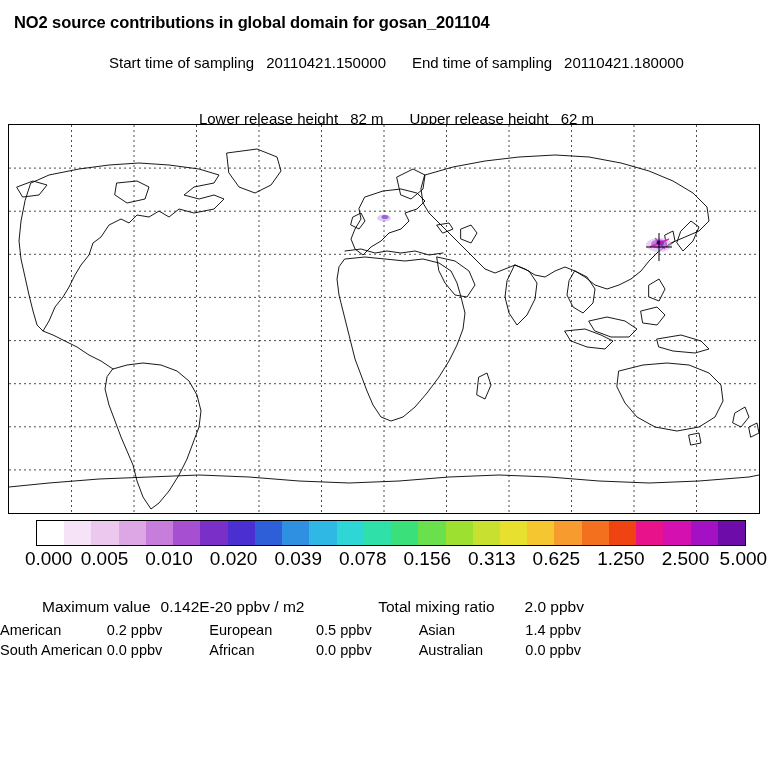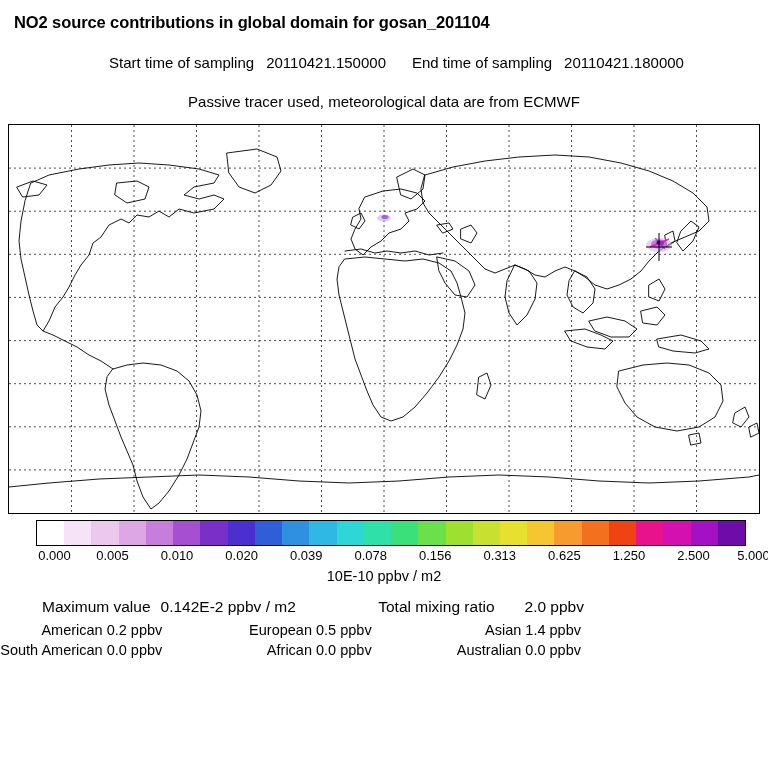--- a/index.html
+++ b/index.html
@@ -82,25 +82,25 @@
     border: 1px solid #000;
     box-sizing: border-box;
   }
   .cbar span {
     flex: 1 1 0;
     height: 100%;
     display: block;
   }
   .cbar-ticks {
     position: absolute;
-    left: 12px;
+    left: 4px;
     top: 540px;
     width: 724px;
     height: 16px;
-    font-size: 13px;
+    font-size: 19px;
   }
   .cbar-ticks span {
     position: absolute;
     transform: translateX(-50%);
     white-space: nowrap;
   }
   .cbar-unit {
     position: absolute;
     top: 560px;
     width: 768px;
@@ -126,35 +126,38 @@
   .foot-row.top {
     font-size: 15.5px;
     margin-bottom: 6px;
   }
   
   .r1-l1 { width: 160px; text-align: right; }
   .r1-v1 { width: 215px; text-align: left; padding-left: 10px; }
   .r1-l2 { width: 140px; text-align: right; }
   .r1-v2 { width: 110px; text-align: left; padding-left: 30px; }
   
-  .c-l { width: 118px; text-align: right; }
+  .c-l { width: 118px; text-align: left; }
   .c-v { width: 118px; text-align: left; padding-left: 4px; }
 </style>
 </head>
 <body>
 
 <div id="root">
 
   <div class="header">
     <div class="title">NO2 source contributions in global domain for gosan_201104</div>
 
     <div class="subline">
       <span>Start time of sampling</span><span class="gap-sm"></span><span>20110421.150000</span><span class="gap"></span><span>End time of sampling</span><span class="gap-sm"></span><span>20110421.180000</span>
     </div>
 
+    <div class="subline">
+      <span>Lower release height</span><span class="gap-sm"></span><span>82 m</span><span class="gap"></span><span>Upper release height</span><span class="gap-sm"></span><span>62 m</span>
+    </div>
 
     <div class="subline">Passive tracer used, meteorological data are from ECMWF</div>
   </div>
 
   <div class="map-wrap">
     <svg class="map-svg" viewBox="0 0 750 388" preserveAspectRatio="none">
 
       <rect x="0" y="0" width="750" height="388" fill="#ffffff"></rect>
 
       <g stroke="#000000" stroke-width="0.7" stroke-dasharray="2,3" fill="none">
@@ -295,26 +298,25 @@
       <span style="left: 229.636px;">0.020</span>
       <span style="left: 294.182px;">0.039</span>
       <span style="left: 358.727px;">0.078</span>
       <span style="left: 423.273px;">0.156</span>
       <span style="left: 487.818px;">0.313</span>
       <span style="left: 552.364px;">0.625</span>
       <span style="left: 616.909px;">1.250</span>
       <span style="left: 681.455px;">2.500</span>
       <span style="left: 746px; transform: translateX(-64%);">5.000</span>
     </div>
-  <div class="cbar-unit">10E-10 ppbv / m2</div>
 
   <div class="footer">
     <div class="foot-row top">
       <span class="r1-l1">Maximum value</span>
-      <span class="r1-v1">0.142E-2 ppbv / m2</span>
+      <span class="r1-v1">0.142E-20 ppbv / m2</span>
       <span class="r1-l2">Total mixing ratio</span>
       <span class="r1-v2">2.0 ppbv</span>
     </div>
 
     <div class="foot-row">
       <span class="c-l">American</span>
       <span class="c-v">0.2 ppbv</span>
       <span class="c-l">European</span>
       <span class="c-v">0.5 ppbv</span>
       <span class="c-l">Asian</span>

